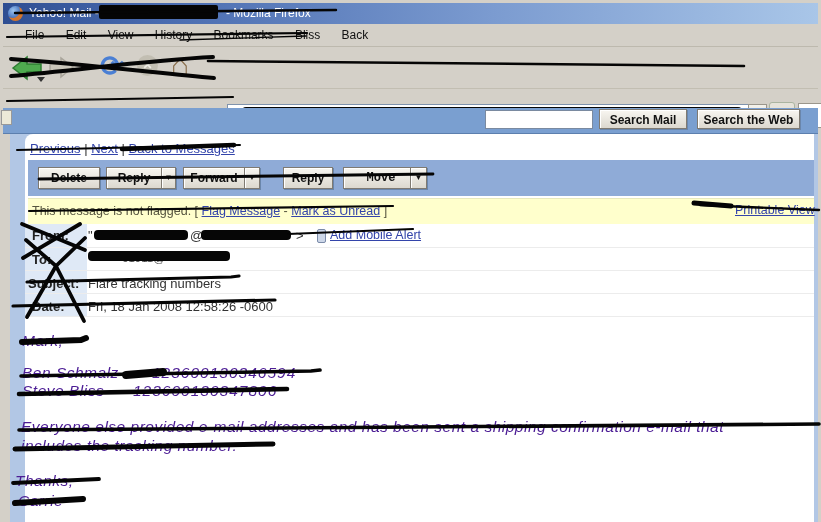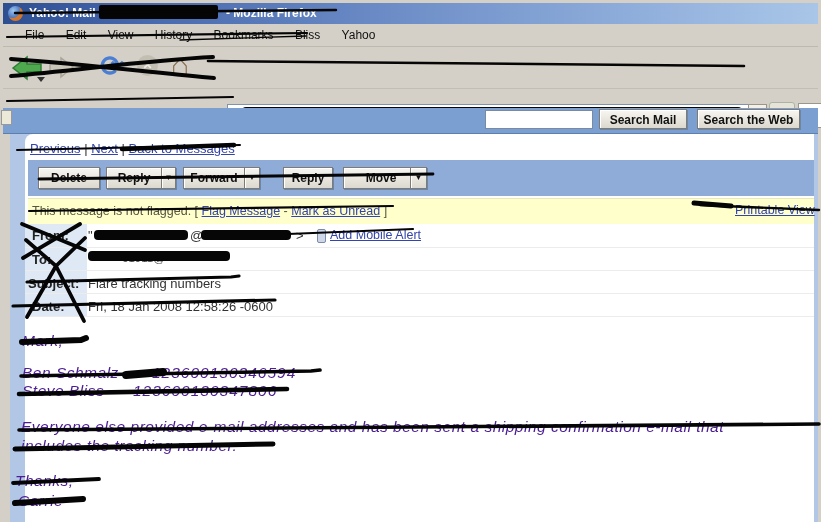--- a/index.html
+++ b/index.html
@@ -2,21 +2,21 @@
 <html><head>
 <meta charset="utf-8">
 <style>
   html,body{margin:0;padding:0;background:#e8e8e8;}
   .screen{position:relative;width:821px;height:522px;overflow:hidden;background:#d4d0c8;
           font-family:"Liberation Sans",sans-serif;-webkit-font-smoothing:antialiased;}
   .abs{position:absolute;}
   
   .titlebar{left:3px;top:3px;width:815px;height:21px;
     background:linear-gradient(to right,#2e4e92,#4a6cb0 20%,#7b9bd0 60%,#a9c6e8);
-    color:#fff;font-size:12px;font-weight:bold;line-height:21px;}
+    color:#fff;font-size:12px;font-weight:normal;line-height:21px;}
   .fficon{left:5px;top:3px;width:15px;height:15px;border-radius:50%;
     background:radial-gradient(circle at 35% 30%,#9cc4ee,#3a68b8 60%,#23427e);
     box-shadow:inset -3px -3px 0 rgba(230,120,30,.9);}
   .menubar{left:3px;top:25px;width:815px;height:21px;background:#d4d0c8;
     border-bottom:1px solid #bdb9ae;font-size:12px;color:#111;line-height:21px;}
   .menubar span{display:inline-block;padding:0 9px;}
   .menubar span:first-child{margin-left:13px;}
   .navbar{left:3px;top:47px;width:815px;height:41px;background:#d4d0c8;border-bottom:1px solid #c2beb2;}
   .urlbar{left:224px;top:57px;width:520px;height:20px;background:#fff;border:1px solid #7f93ad;}
   .favicon{left:228px;top:59px;font-size:11px;font-weight:bold;color:#d0021b;font-style:italic;}
@@ -60,21 +60,21 @@
     <span class="abs" style="left:223px;">- Mozilla Firefox</span>
   </div>
 
   <div class="abs menubar">
     <span>File</span>
     <span>Edit</span>
     <span>View</span>
     <span>History</span>
     <span>Bookmarks</span>
     <span>Bliss</span>
-    <span>Yahoo</span>
+    <span>Back</span>
   </div>
 
   <div class="abs navbar">
     <svg class="abs" style="left:7px;top:5px;" width="36" height="32">
       <polygon points="3,16 17,5 17,12 31,12 31,20 17,20 17,27" fill="#4faa4f" stroke="#2e7d32" stroke-width="1.5"></polygon>
       <polygon points="27,25 35,25 31,30" fill="#333"></polygon>
     </svg>
     <svg class="abs" style="left:45px;top:8px;" width="28" height="25">
       <polygon points="25,12 13,3 13,9 2,9 2,16 13,16 13,22" fill="#cac6ba" stroke="#a8a49a" stroke-width="1.5"></polygon>
     </svg>
@@ -108,21 +108,21 @@
     <span class="link">Back to Messages</span>
   </div>
 
   <div class="abs btnband"></div>
   <div class="abs btn3d" style="left:38px;top:167px;width:62px;">Delete</div>
   <div class="abs btn3d" style="left:106px;top:167px;width:56px;">Reply</div>
   <div class="abs btn3d" style="left:161px;top:167px;width:15px;font-size:8px;">▼</div>
   <div class="abs btn3d" style="left:183px;top:167px;width:62px;">Forward</div>
   <div class="abs btn3d" style="left:244px;top:167px;width:16px;font-size:8px;">▼</div>
   <div class="abs btn3d" style="left:283px;top:167px;width:50px;">Reply</div>
-  <div class="abs btn3d" style="left:343px;top:167px;width:76px;">Move</div>
+  <div class="abs btn3d" style="left:343px;top:167px;width:76px;font-family:Liberation Mono, monospace;">Move</div>
   <div class="abs btn3d" style="left:410px;top:167px;width:17px;font-size:8px;">▼</div>
 
   <div class="abs flagband">
     <span style="margin-left:4px;">This message is not flagged.</span>
     <span>[</span>
     <span class="link">Flag Message</span>
     <span>-</span>
     <span class="link">Mark as Unread</span>
     <span>]</span>
   </div>

